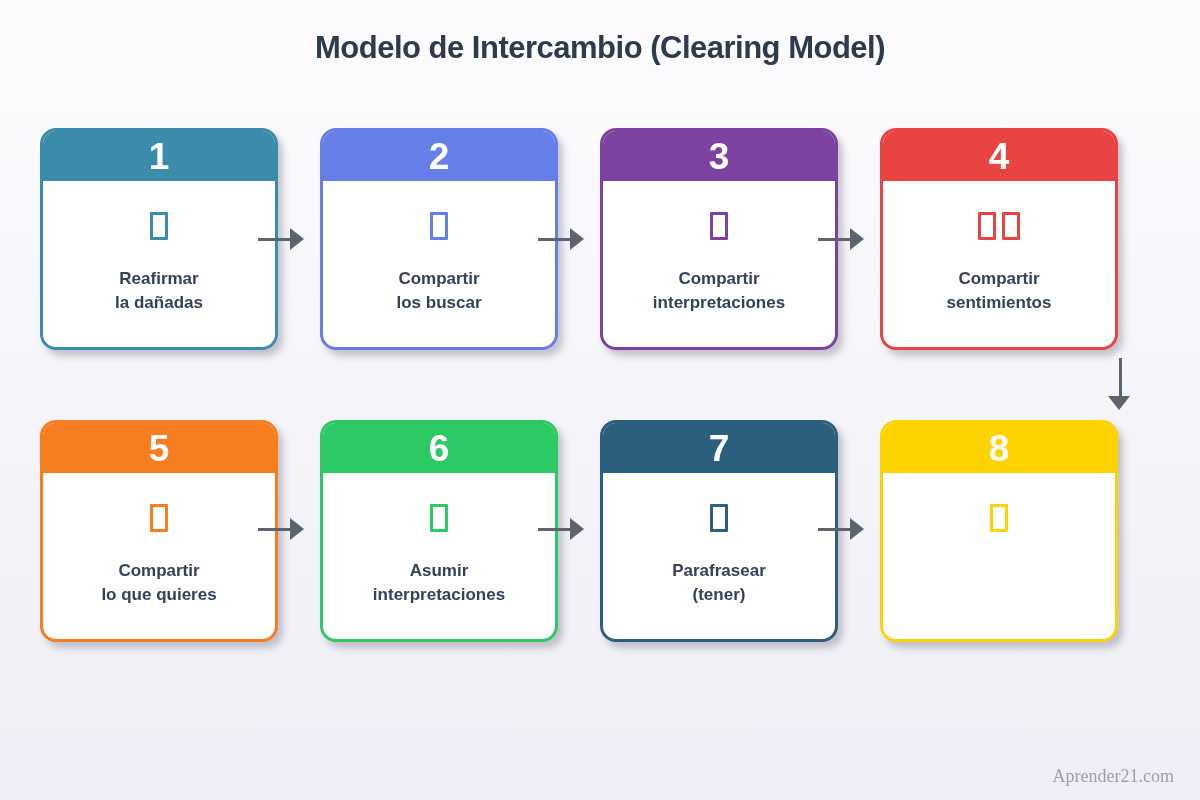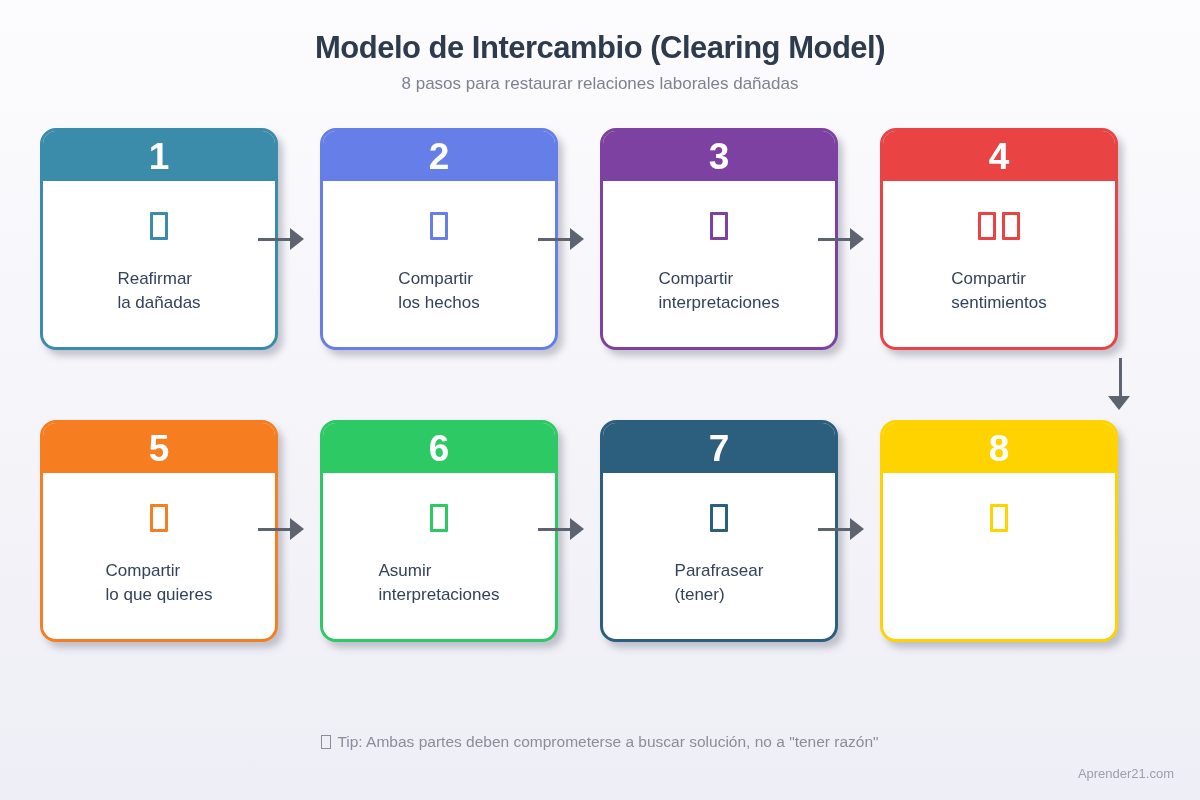--- a/index.html
+++ b/index.html
@@ -48,22 +48,22 @@
   }
   .tofu-row { display:flex; gap:6px; height:30px; align-items:center; }
   .tofu {
     display:inline-block;
     width:18px; height:28px;
     border:3px solid var(--accent,#888);
     border-radius:1px;
   }
   .step-label {
     margin-top:26px;
-    text-align:left;
-    font-size:17px; font-weight:normal; color:#33425b;
+    text-align:center;
+    font-size:17px; font-weight:bold; color:#33425b;
     line-height:1.4;
   }
   .arrow-right { position:absolute; width:46px; height:24px; }
   .arrow-right .shaft {
     position:absolute; left:0; top:10.5px; width:34px; height:3.5px;
     background:#5d646f;
   }
   .arrow-right .head {
     position:absolute; left:32px; top:1px;
     width:0; height:0;
@@ -90,39 +90,38 @@
   }
   .tip-tofu {
     display:inline-block;
     width:10px; height:14px;
     border:1.5px solid #8a8e99;
     margin-right:6px;
     vertical-align:-2px;
   }
   .watermark {
     position:absolute; top:766px; right:26px;
-    font-size:13px; color:#9ba0ac;
+    font-size:18px; color:#9ba0ac;font-family:Liberation Serif, serif;
   }
   
   .pos-0 { left:40px;  top:128px; }
   .pos-1 { left:320px; top:128px; }
   .pos-2 { left:600px; top:128px; }
   .pos-3 { left:880px; top:128px; }
   .pos-4 { left:40px;  top:420px; }
   .pos-5 { left:320px; top:420px; }
   .pos-6 { left:600px; top:420px; }
   .pos-7 { left:880px; top:420px; }
 </style>
 </head>
 <body>
 
 <div class="canvas">
 
   <div class="page-title">Modelo de Intercambio (Clearing Model)</div>
-  <div class="page-subtitle">8 pasos para restaurar relaciones laborales dañadas</div>
 
   <div class="step-card pos-0" style="--accent: #3a8caa;">
     <div class="card-header">
       <span class="step-number">1</span>
     </div>
     <div class="card-body">
       <div class="tofu-row">
           <span class="tofu"></span>
         </div>
       <div class="step-label">
@@ -133,21 +132,21 @@
 
   <div class="step-card pos-1" style="--accent: #657ee8;">
     <div class="card-header">
       <span class="step-number">2</span>
     </div>
     <div class="card-body">
       <div class="tofu-row">
           <span class="tofu"></span>
         </div>
       <div class="step-label">
-        <span>Compartir</span><br><span>los hechos</span>
+        <span>Compartir</span><br><span>los buscar</span>
       </div>
     </div>
   </div>
 
   <div class="step-card pos-2" style="--accent: #7d42a1;">
     <div class="card-header">
       <span class="step-number">3</span>
     </div>
     <div class="card-body">
       <div class="tofu-row">
@@ -249,18 +248,15 @@
     </div>
   <div class="arrow-right" style="left:538px; top:517px;">
       <div class="shaft"></div>
       <div class="head"></div>
     </div>
   <div class="arrow-right" style="left:818px; top:517px;">
       <div class="shaft"></div>
       <div class="head"></div>
     </div>
 
-  <div class="tip-line">
-    <span class="tip-tofu"></span><span>Tip: Ambas partes deben comprometerse a buscar solución, no a "tener razón"</span>
-  </div>
   <div class="watermark">Aprender21.com</div>
 
 </div>
 
 </body></html>

